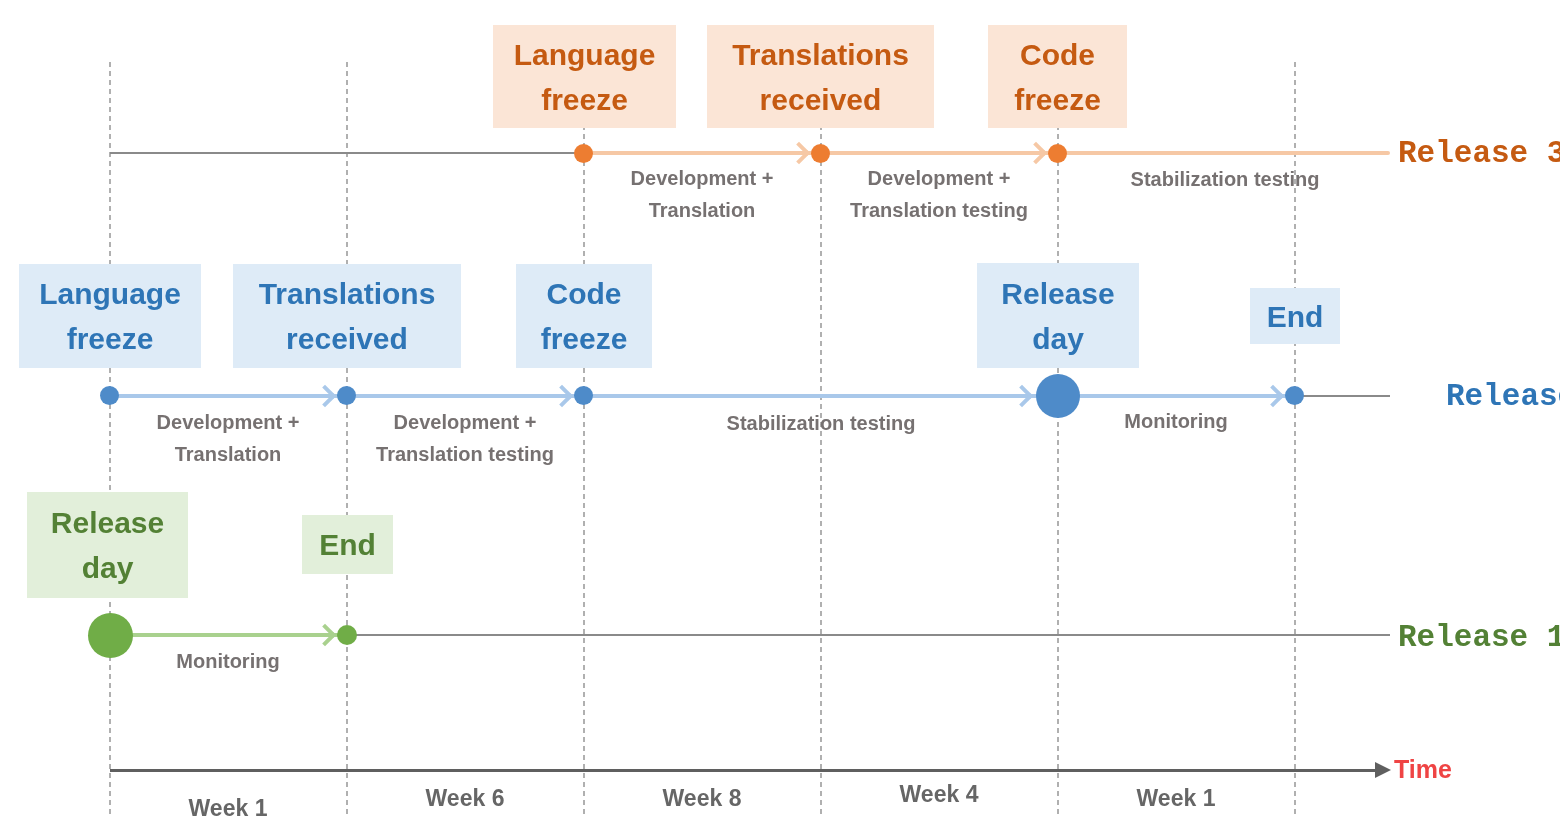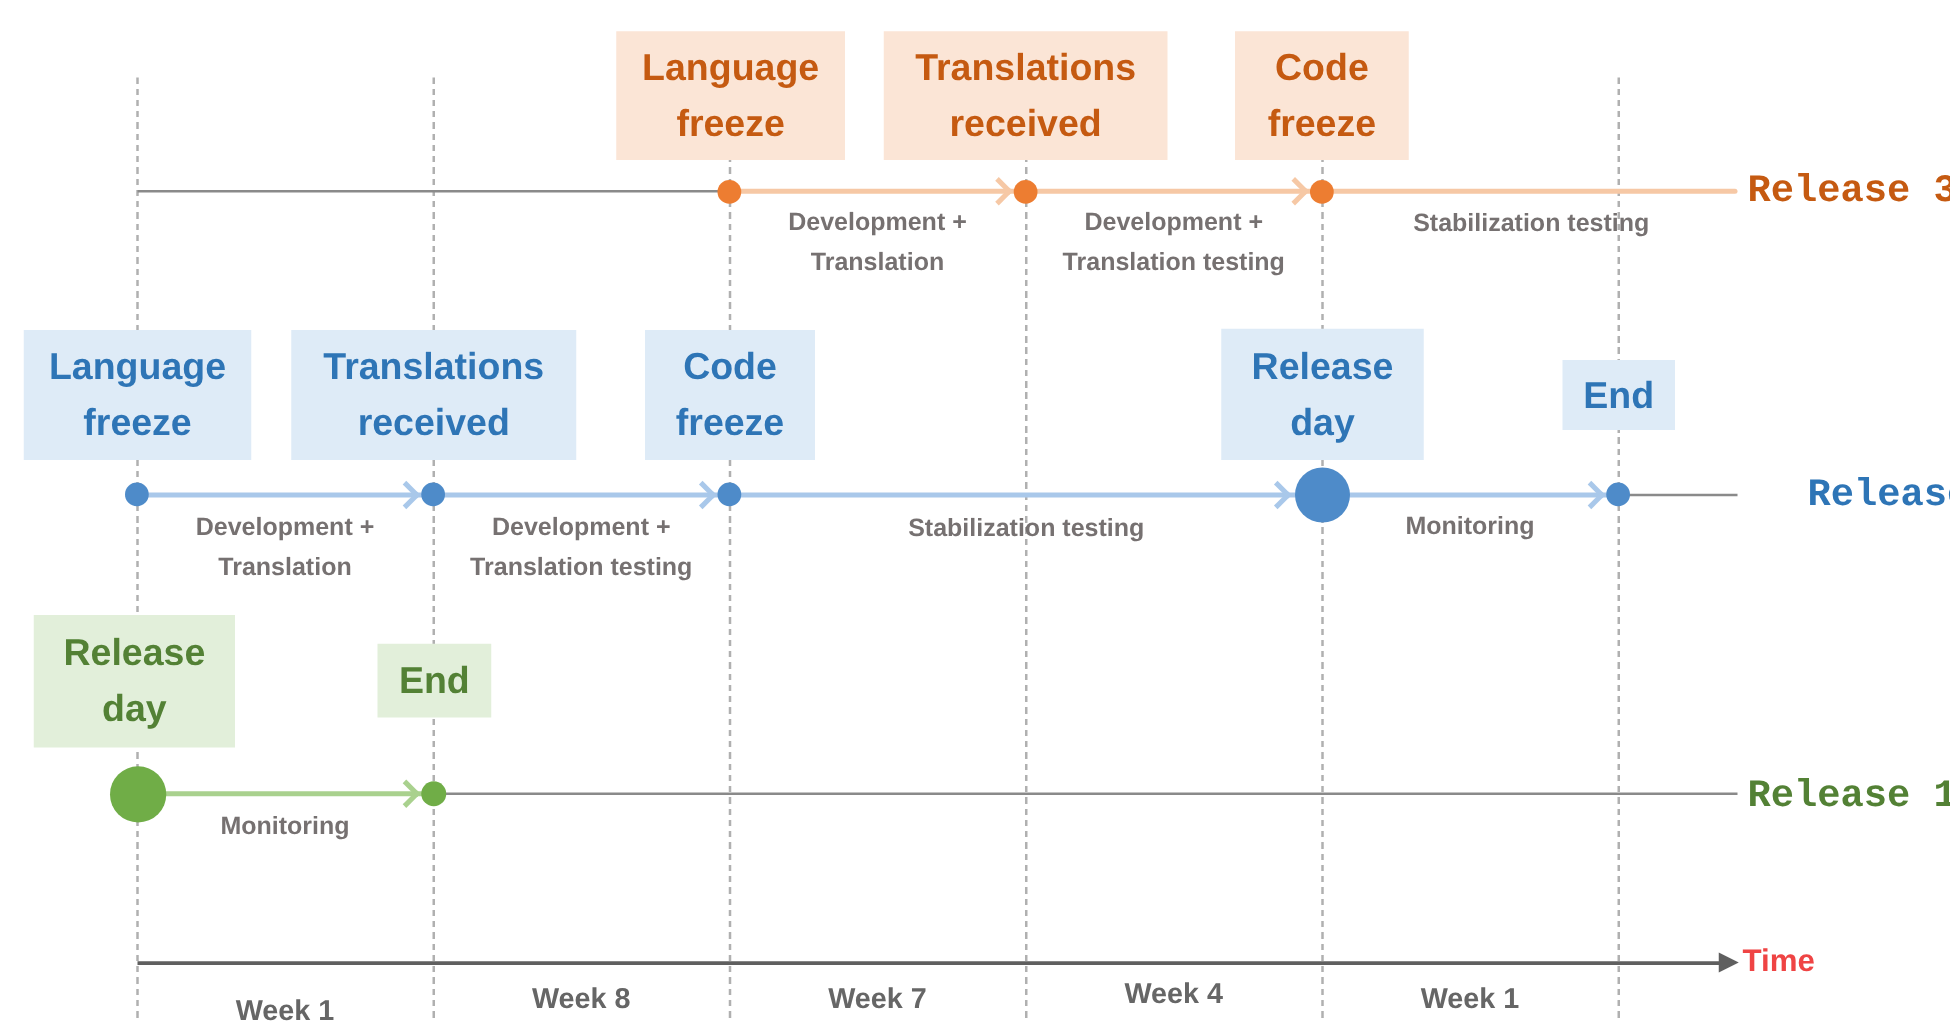--- a/index.html
+++ b/index.html
@@ -148,18 +148,18 @@
 
   <div class="seg-label" style="left:228px;top:645px;">Monitoring</div>
 
   <div class="release-label green" style="left:1398px;top:620px;">Release 1</div>
 
   <div class="axis" style="left:110px;top:769px;width:1266px;"></div>
   <div class="axis-arrow" style="left:1375px;top:762px;"></div>
   <div class="time-label" style="left:1394px;top:755px;">Time</div>
 
   <div class="week-label" style="left:228px;top:795px;">Week 1</div>
-  <div class="week-label" style="left:465px;top:785px;">Week 8</div>
-  <div class="week-label" style="left:702px;top:785px;">Week 7</div>
+  <div class="week-label" style="left:465px;top:785px;">Week 6</div>
+  <div class="week-label" style="left:702px;top:785px;">Week 8</div>
   <div class="week-label" style="left:939px;top:781px;">Week 4</div>
   <div class="week-label" style="left:1176px;top:785px;">Week 1</div>
 
 </div>
 
 </body></html>

